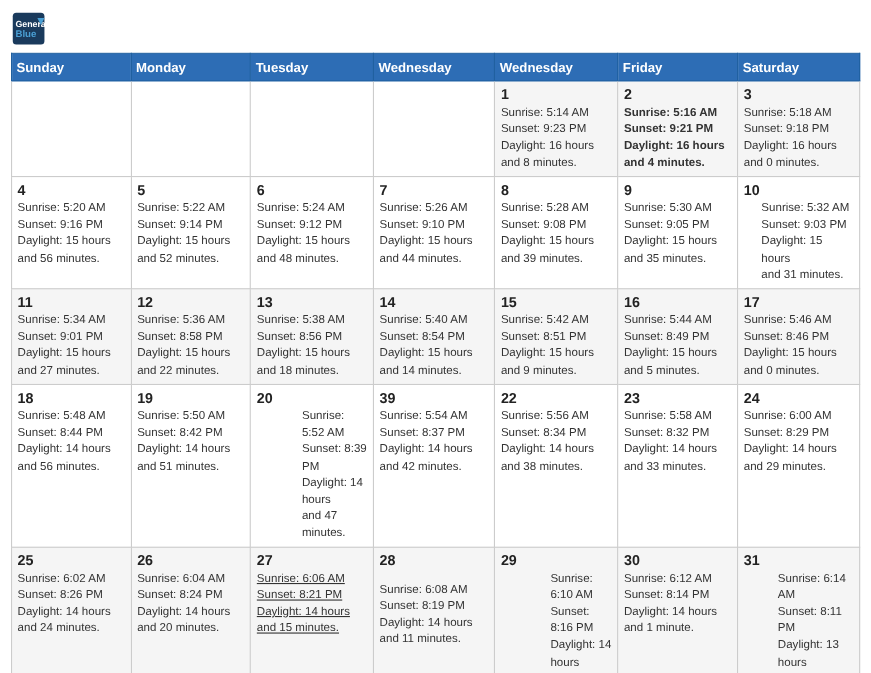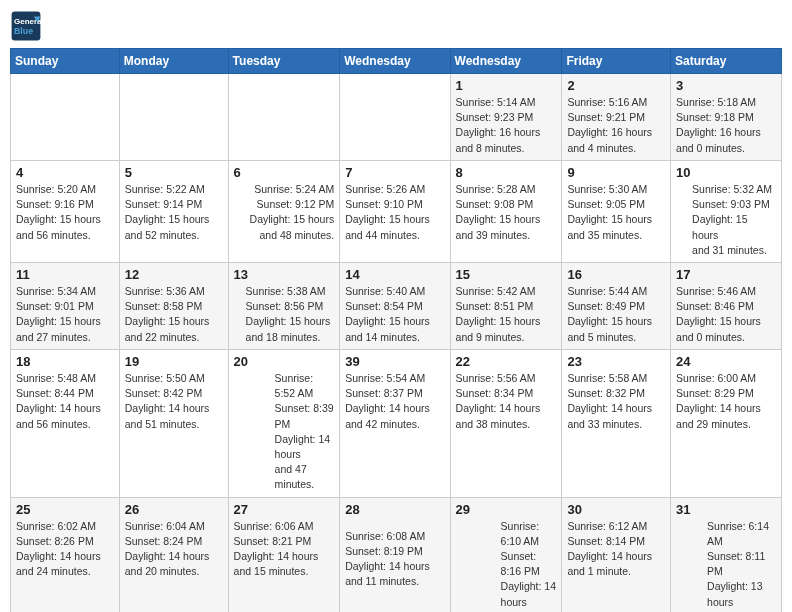--- a/index.html
+++ b/index.html
@@ -136,21 +136,21 @@
         <td class="empty-cell"></td>
         <td>
           <span class="day-number">1</span>
           <div class="day-info" style="white-space: pre-line;">Sunrise: 5:14 AM
 Sunset: 9:23 PM
 Daylight: 16 hours
 and 8 minutes.</div>
         </td>
         <td>
           <span class="day-number">2</span>
-          <div class="day-info" style="white-space: pre-line;">Sunrise: 5:16 AM
+          <div class="day-info" style="white-space: pre-line; font-weight: bold;">Sunrise: 5:16 AM
 Sunset: 9:21 PM
 Daylight: 16 hours
 and 4 minutes.</div>
         </td>
         <td>
           <span class="day-number">3</span>
           <div class="day-info" style="white-space: pre-line;">Sunrise: 5:18 AM
 Sunset: 9:18 PM
 Daylight: 16 hours
 and 0 minutes.</div>
@@ -166,21 +166,21 @@
         </td>
         <td>
           <span class="day-number">5</span>
           <div class="day-info" style="white-space: pre-line;">Sunrise: 5:22 AM
 Sunset: 9:14 PM
 Daylight: 15 hours
 and 52 minutes.</div>
         </td>
         <td>
           <span class="day-number">6</span>
-          <div class="day-info" style="white-space: pre-line; text-align: right;">Sunrise: 5:24 AM
+          <div class="day-info" style="white-space: pre-line;">Sunrise: 5:24 AM
 Sunset: 9:12 PM
 Daylight: 15 hours
 and 48 minutes.</div>
         </td>
         <td>
           <span class="day-number">7</span>
           <div class="day-info" style="white-space: pre-line;">Sunrise: 5:26 AM
 Sunset: 9:10 PM
 Daylight: 15 hours
 and 44 minutes.</div>
@@ -217,21 +217,21 @@
         </td>
         <td>
           <span class="day-number">12</span>
           <div class="day-info" style="white-space: pre-line;">Sunrise: 5:36 AM
 Sunset: 8:58 PM
 Daylight: 15 hours
 and 22 minutes.</div>
         </td>
         <td>
           <span class="day-number">13</span>
-          <div class="day-info" style="white-space: pre-line; margin-left: 12px;">Sunrise: 5:38 AM
+          <div class="day-info" style="white-space: pre-line;">Sunrise: 5:38 AM
 Sunset: 8:56 PM
 Daylight: 15 hours
 and 18 minutes.</div>
         </td>
         <td>
           <span class="day-number">14</span>
           <div class="day-info" style="white-space: pre-line;">Sunrise: 5:40 AM
 Sunset: 8:54 PM
 Daylight: 15 hours
 and 14 minutes.</div>
@@ -319,21 +319,21 @@
         </td>
         <td>
           <span class="day-number">26</span>
           <div class="day-info" style="white-space: pre-line;">Sunrise: 6:04 AM
 Sunset: 8:24 PM
 Daylight: 14 hours
 and 20 minutes.</div>
         </td>
         <td>
           <span class="day-number">27</span>
-          <div class="day-info" style="white-space: pre-line;">Sunrise: 6:06 AM
+          <div class="day-info" style="white-space: pre-line; text-decoration: underline;">Sunrise: 6:06 AM
 Sunset: 8:21 PM
 Daylight: 14 hours
 and 15 minutes.</div>
         </td>
         <td>
           <span class="day-number">28</span>
           <div class="day-info" style="white-space: pre-line; margin-top: 12px;">Sunrise: 6:08 AM
 Sunset: 8:19 PM
 Daylight: 14 hours
 and 11 minutes.</div>

